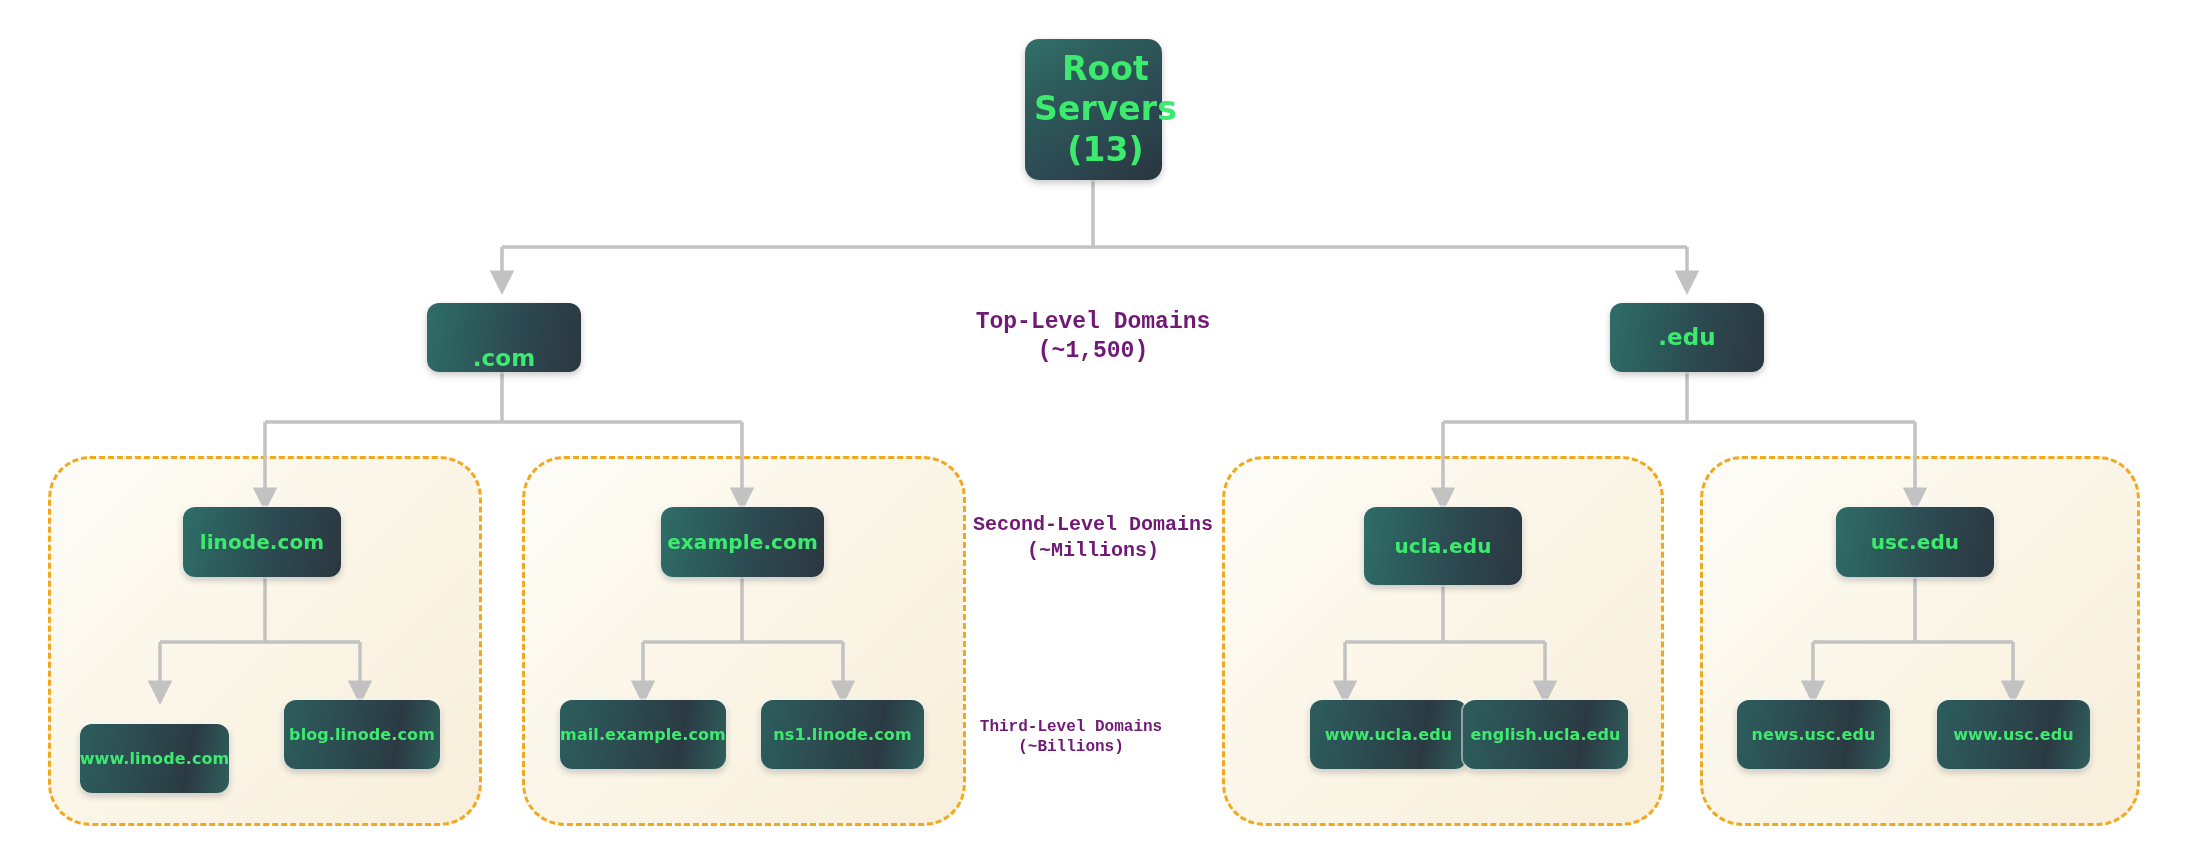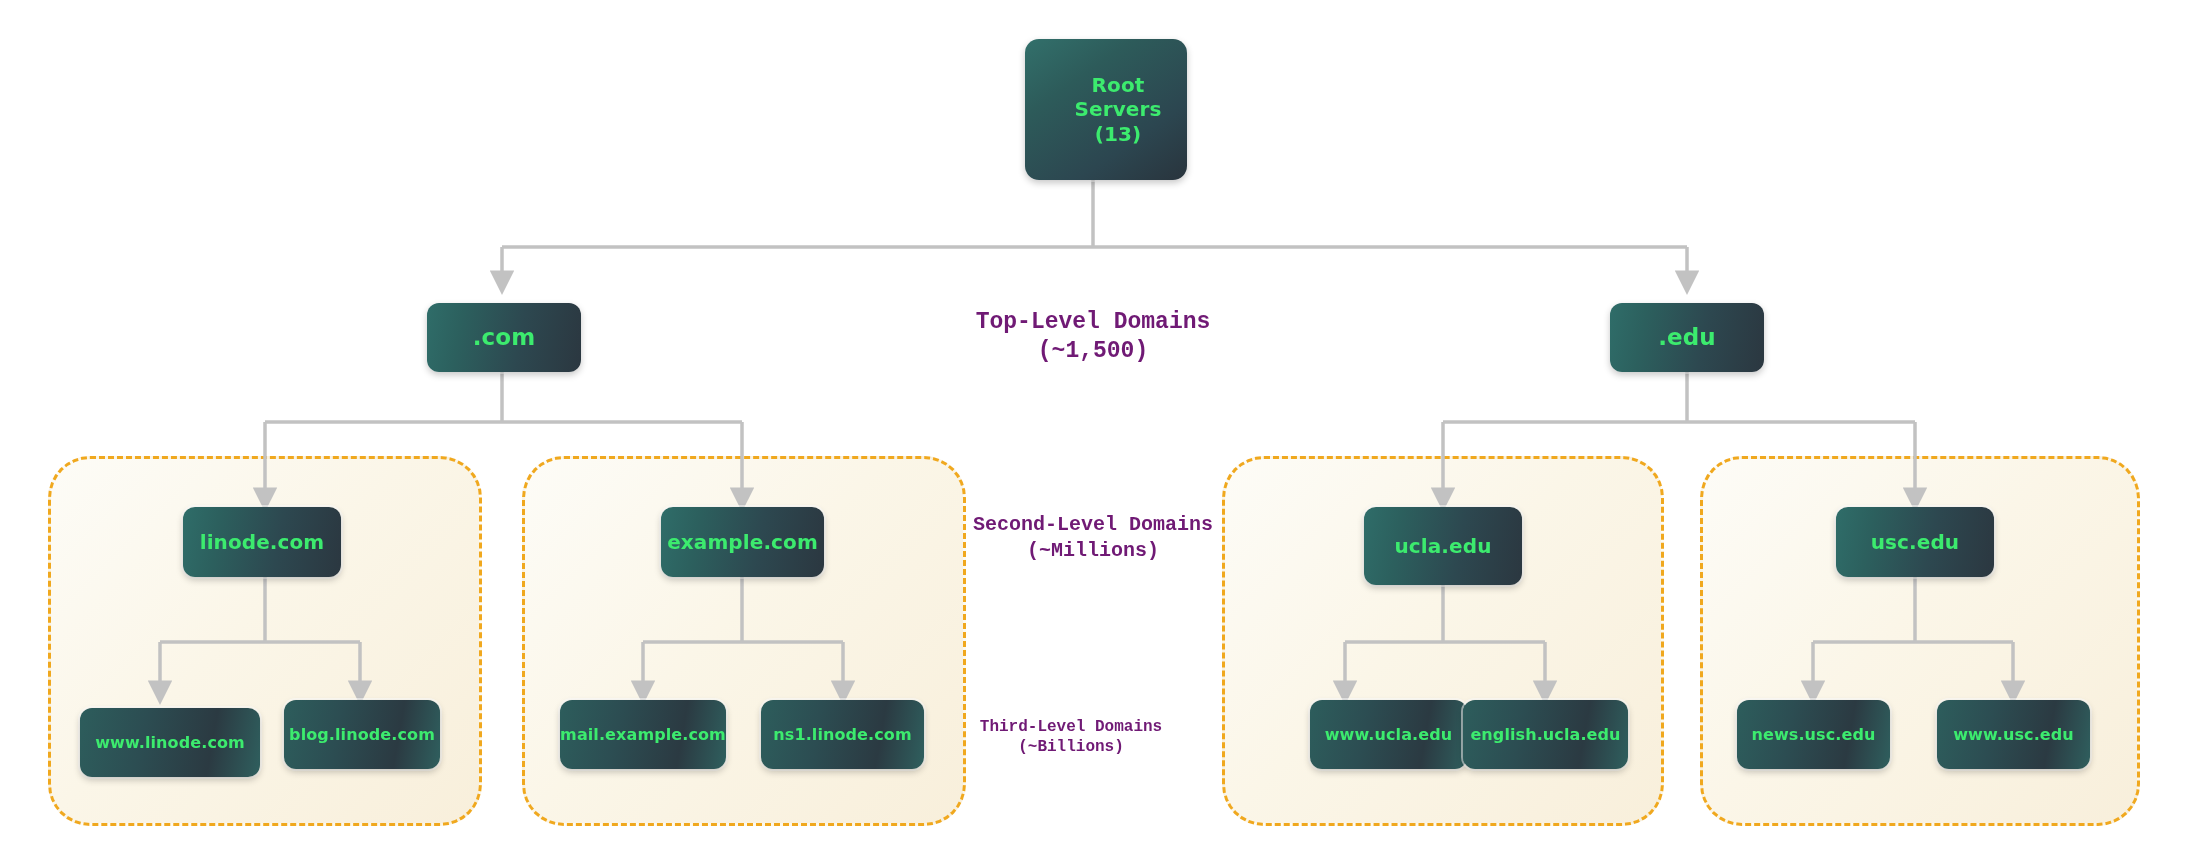--- a/index.html
+++ b/index.html
@@ -124,47 +124,47 @@
       <path d="M 1345 642 L 1345 700" marker-end="url(#arrow)"></path>
       <path d="M 1545 642 L 1545 700" marker-end="url(#arrow)"></path>
 
       <path d="M 1915 577 L 1915 642"></path>
       <path d="M 1813 642 L 2013 642"></path>
       <path d="M 1813 642 L 1813 700" marker-end="url(#arrow)"></path>
       <path d="M 2013 642 L 2013 700" marker-end="url(#arrow)"></path>
     </g>
   </svg>
 
-  <div class="node root" style="left:1025px; top:39px; width:162px; height:141px; font-size:20px; flex-direction:column;padding-left:24px;">
+  <div class="node root" style="left:1025px; top:39px; width:137px; height:141px; font-size:33px; flex-direction:column;padding-left:24px;">
     <span>Root</span>
     <span>Servers</span>
     <span>(13)</span>
   </div>
 
-  <div class="node" style="left:427px; top:303px; width:154px; height:69px; font-size:23px;">
+  <div class="node" style="left:427px; top:303px; width:154px; height:69px; font-size:23px;align-items:flex-end;">
     <span>.com</span>
   </div>
   <div class="node" style="left:1610px; top:303px; width:154px; height:69px; font-size:23px;">
     <span>.edu</span>
   </div>
 
   <div class="node" style="left:661px; top:507px; width:163px; height:70px; font-size:20px;">
     <span>example.com</span>
   </div>
   <div class="node" style="left:183px; top:507px; width:158px; height:70px; font-size:20px;">
     <span>linode.com</span>
   </div>
   <div class="node" style="left:1364px; top:507px; width:158px; height:78px; font-size:20px;">
     <span>ucla.edu</span>
   </div>
   <div class="node" style="left:1836px; top:507px; width:158px; height:70px; font-size:20px;">
     <span>usc.edu</span>
   </div>
 
-  <div class="node leaf" style="left:80px; top:708px; width:180px; height:69px; font-size:16px;text-align:center;">
+  <div class="node leaf" style="left:80px; top:724px; width:149px; height:69px; font-size:16px;text-align:center;">
     <span>www.linode.com</span>
   </div>
   <div class="node leaf" style="left:284px; top:700px; width:156px; height:69px; font-size:16px;">
     <span>blog.linode.com</span>
   </div>
   <div class="node leaf" style="left:560px; top:700px; width:166px; height:69px; font-size:16px;">
     <span>mail.example.com</span>
   </div>
   <div class="node leaf" style="left:761px; top:700px; width:163px; height:69px; font-size:16px;">
     <span>ns1.linode.com</span>

